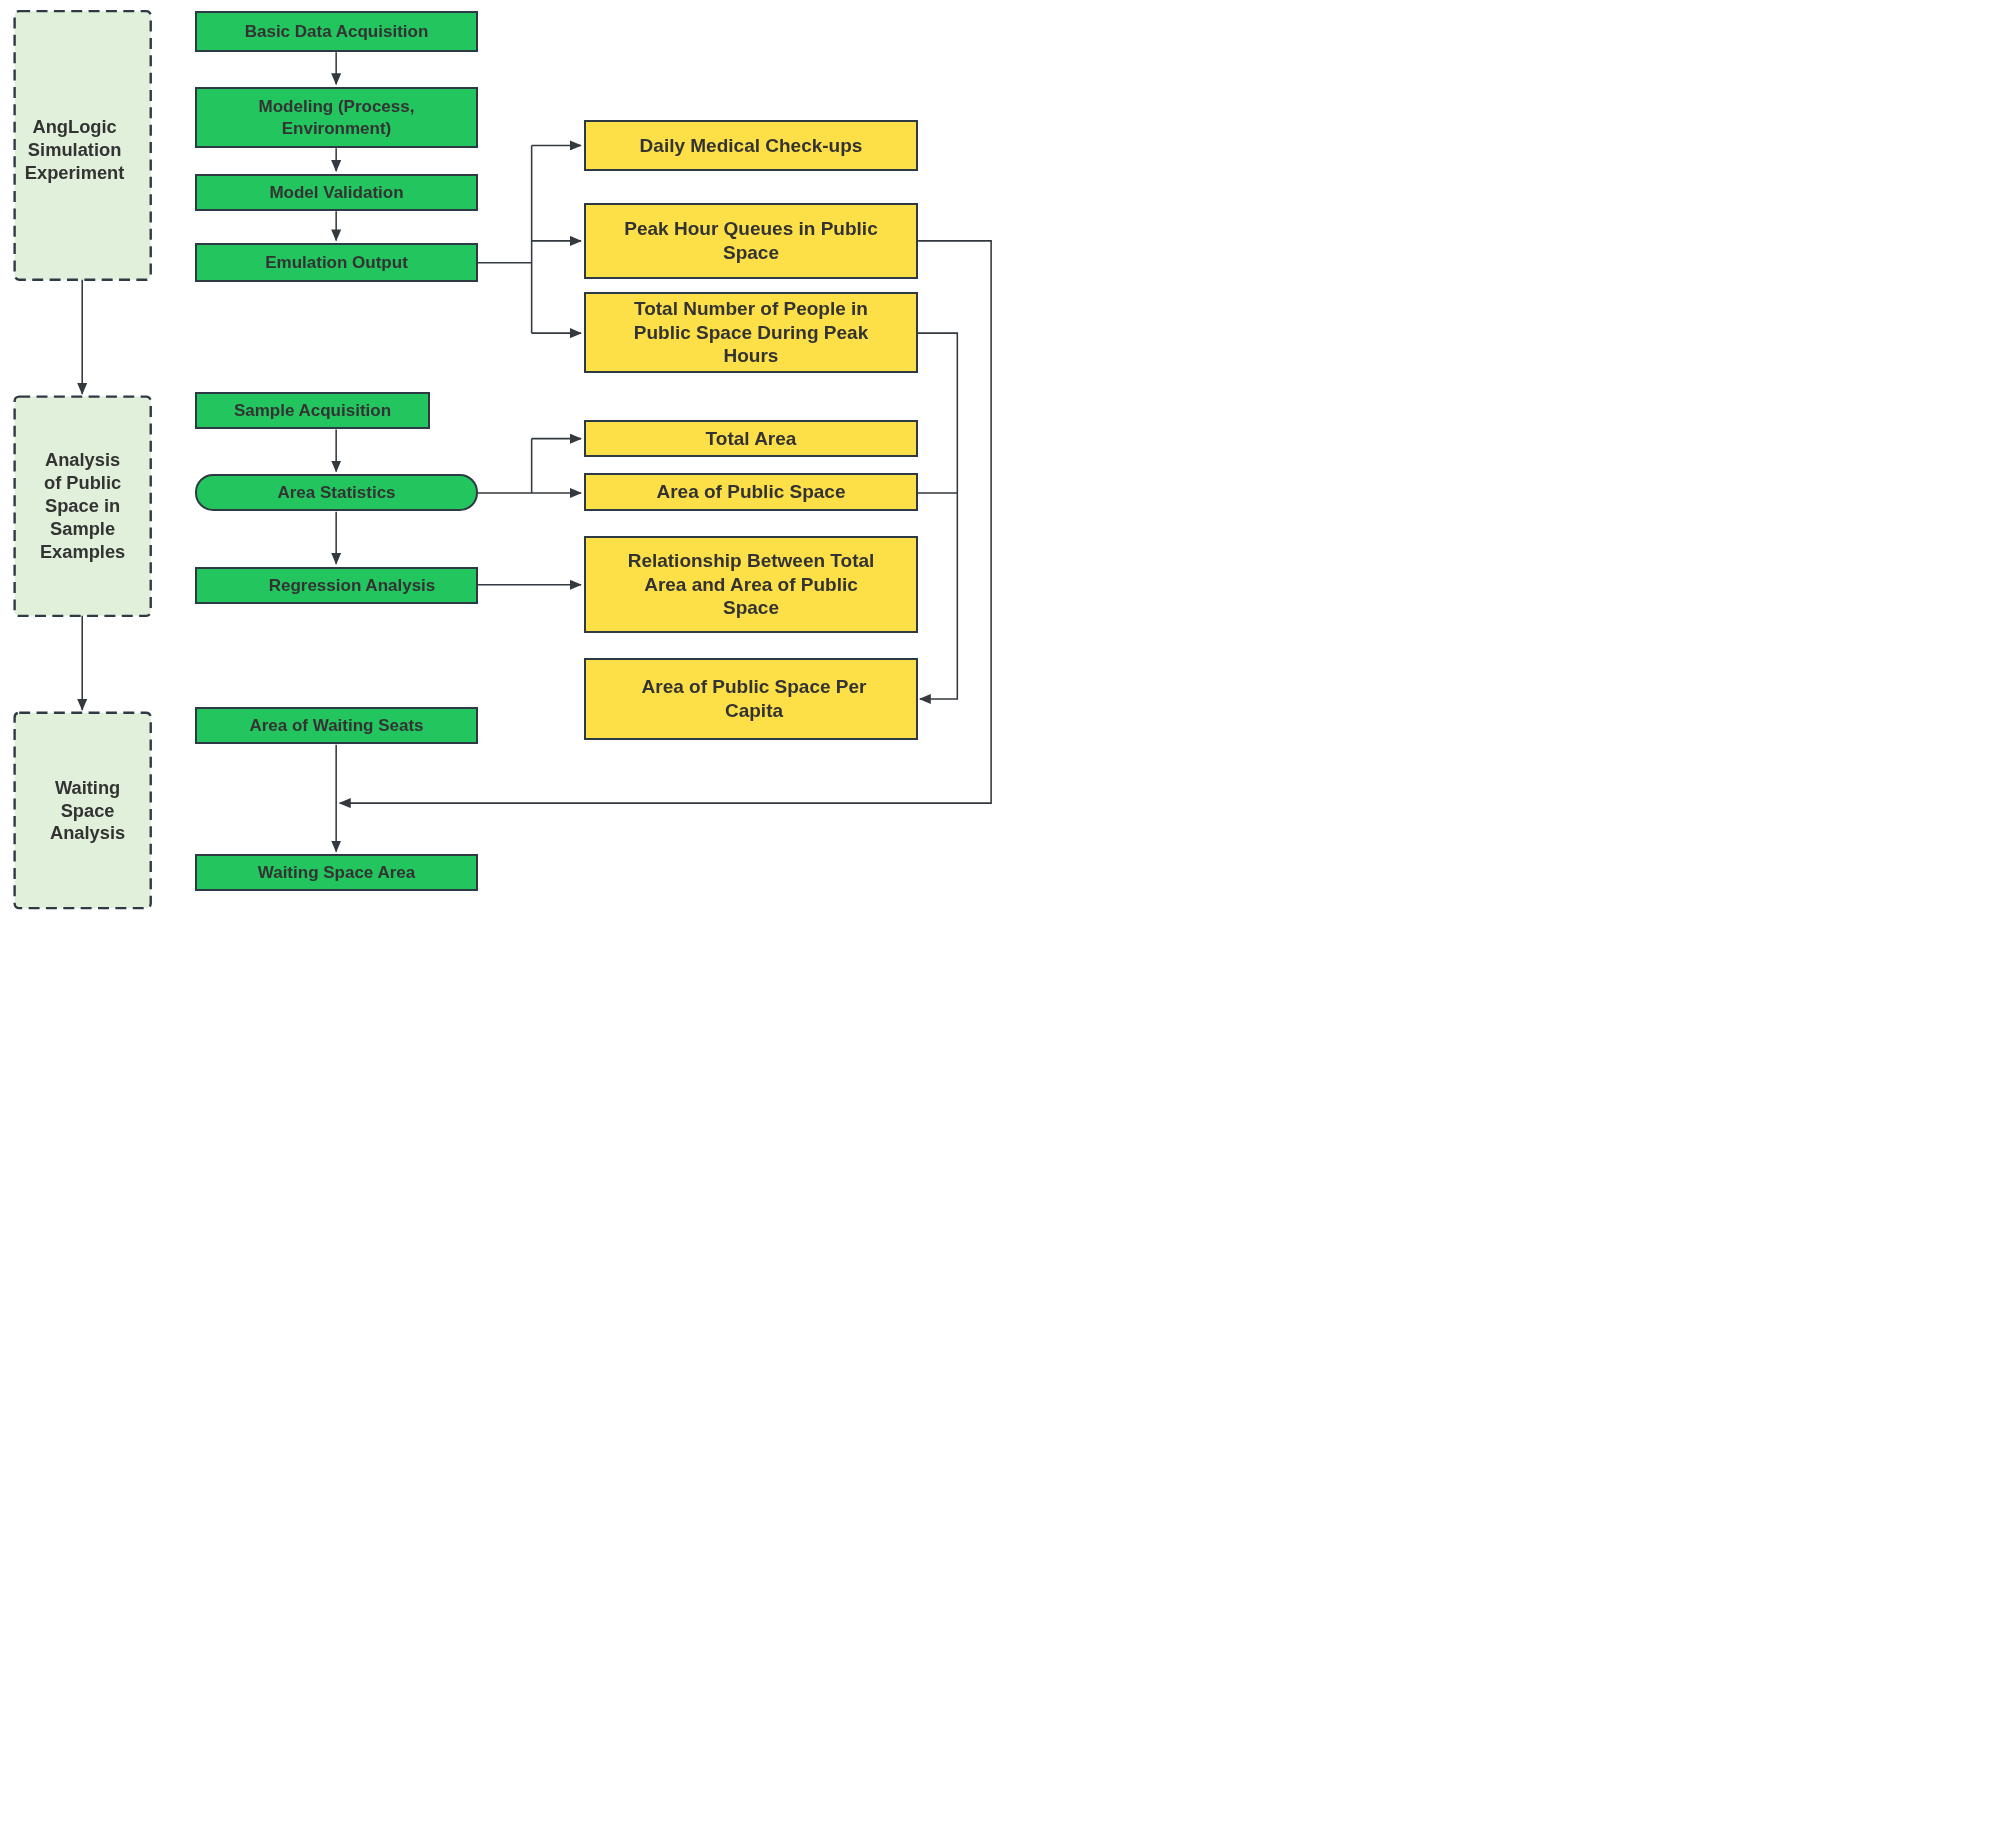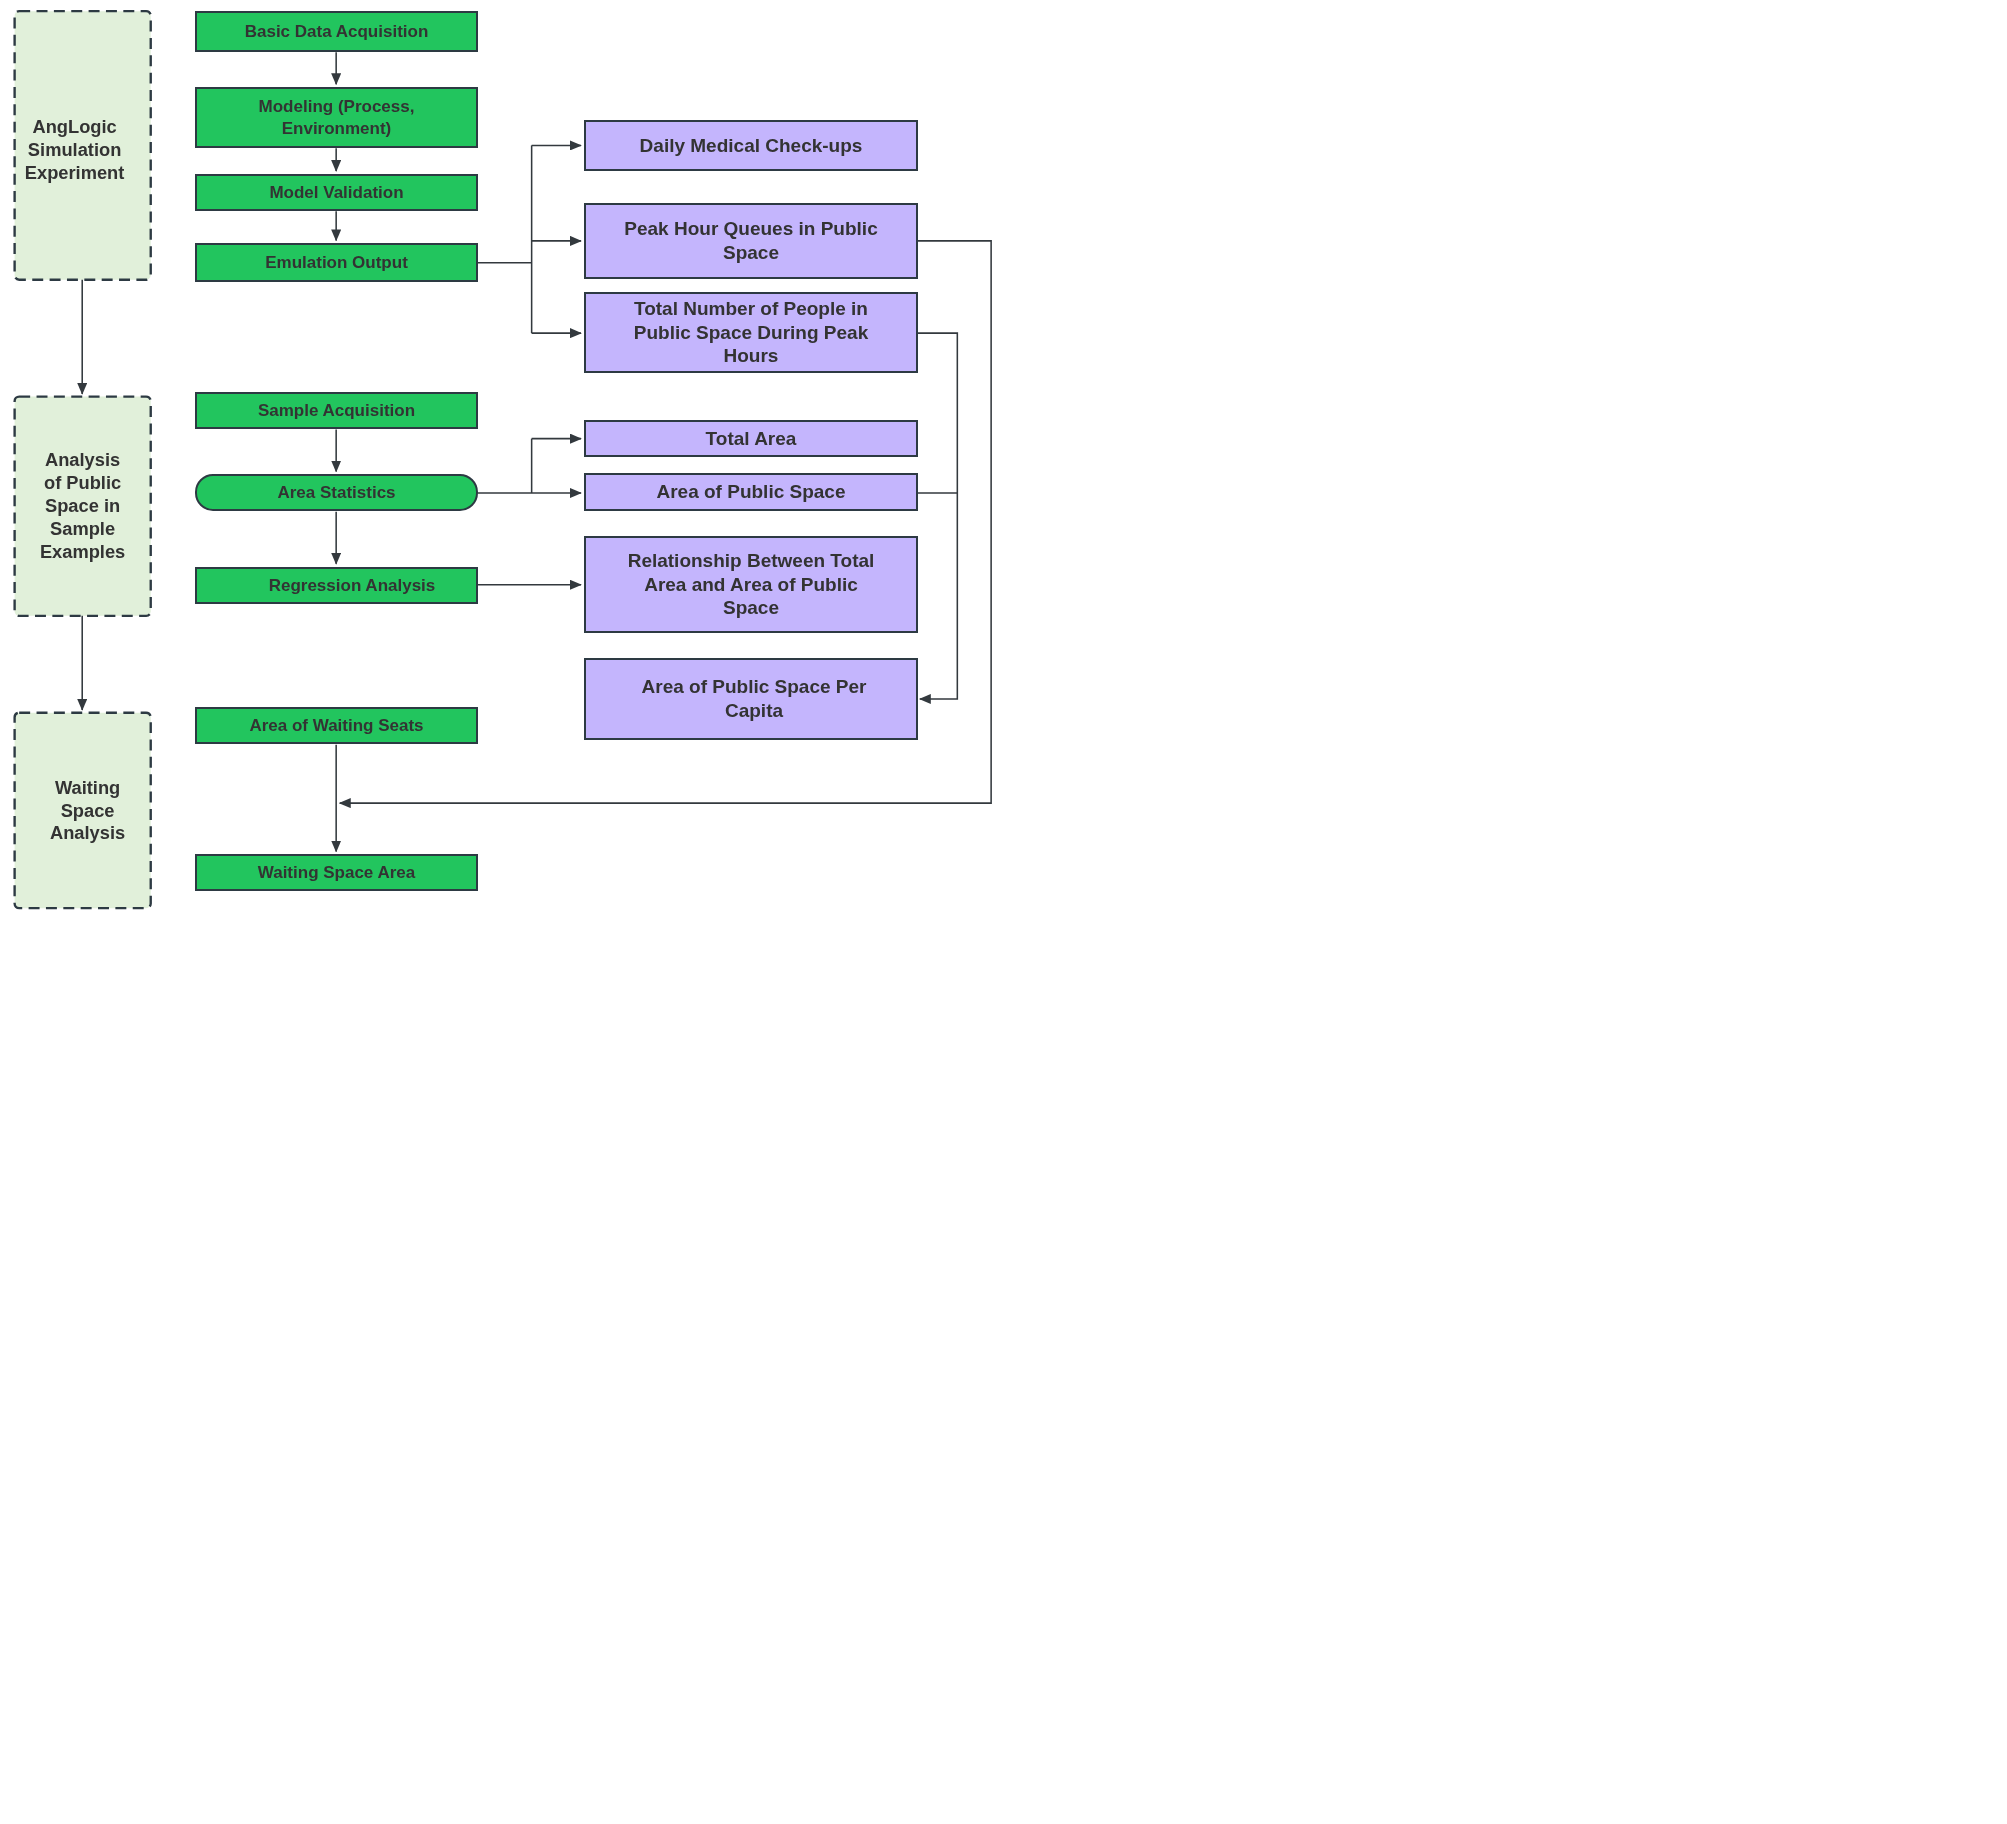--- a/index.html
+++ b/index.html
@@ -31,21 +31,21 @@
     color: #333333;
     font-weight: 700;
     line-height: 1.25;
   }
   .step {
     background: #22c55e;
     border: 2.3px solid #2d3a43;
     font-size: 17px;
   }
   .output {
-    background: #c4b5fd;
+    background: #fde047;
     border: 2.3px solid #2d3a43;
     font-size: 19px;
   }
   .grouplabel {
     background: transparent;
     border: none;
     font-size: 18.3px;
   }
 </style>
 </head>
@@ -101,21 +101,21 @@
 Examples</div>
   <div class="node grouplabel" style="left:14.6px;  top:713px; width:136px; height:196px;padding-left:10px;">Waiting
 Space
 Analysis</div>
 
   <div class="node step" style="left:195px; top:11px;  width:283px; height:41px;">Basic Data Acquisition</div>
   <div class="node step" style="left:195px; top:87px;  width:283px; height:61px;">Modeling (Process,
 Environment)</div>
   <div class="node step" style="left:195px; top:174px; width:283px; height:37px;">Model Validation</div>
   <div class="node step" style="left:195px; top:243px; width:283px; height:39px;">Emulation Output</div>
-  <div class="node step" style="left:195px; top:392px; width:283px; height:37px;">Sample Acquisition</div>
+  <div class="node step" style="left:195px; top:392px; width:235px; height:37px;">Sample Acquisition</div>
   <div class="node step" style="left:195px; top:474px; width:283px; height:37px;border-radius:18px;">Area Statistics</div>
   <div class="node step" style="left:195px; top:567px; width:283px; height:37px;padding-left:31px;">Regression Analysis</div>
   <div class="node step" style="left:195px; top:707px; width:283px; height:37px;">Area of Waiting Seats</div>
   <div class="node step" style="left:195px; top:854px; width:283px; height:37px;">Waiting Space Area</div>
 
   <div class="node output" style="left:584px; top:120px; width:334px; height:51px;">Daily Medical Check-ups</div>
   <div class="node output" style="left:584px; top:203px; width:334px; height:76px;">Peak Hour Queues in Public
 Space</div>
   <div class="node output" style="left:584px; top:292px; width:334px; height:81px;">Total Number of People in
 Public Space During Peak

